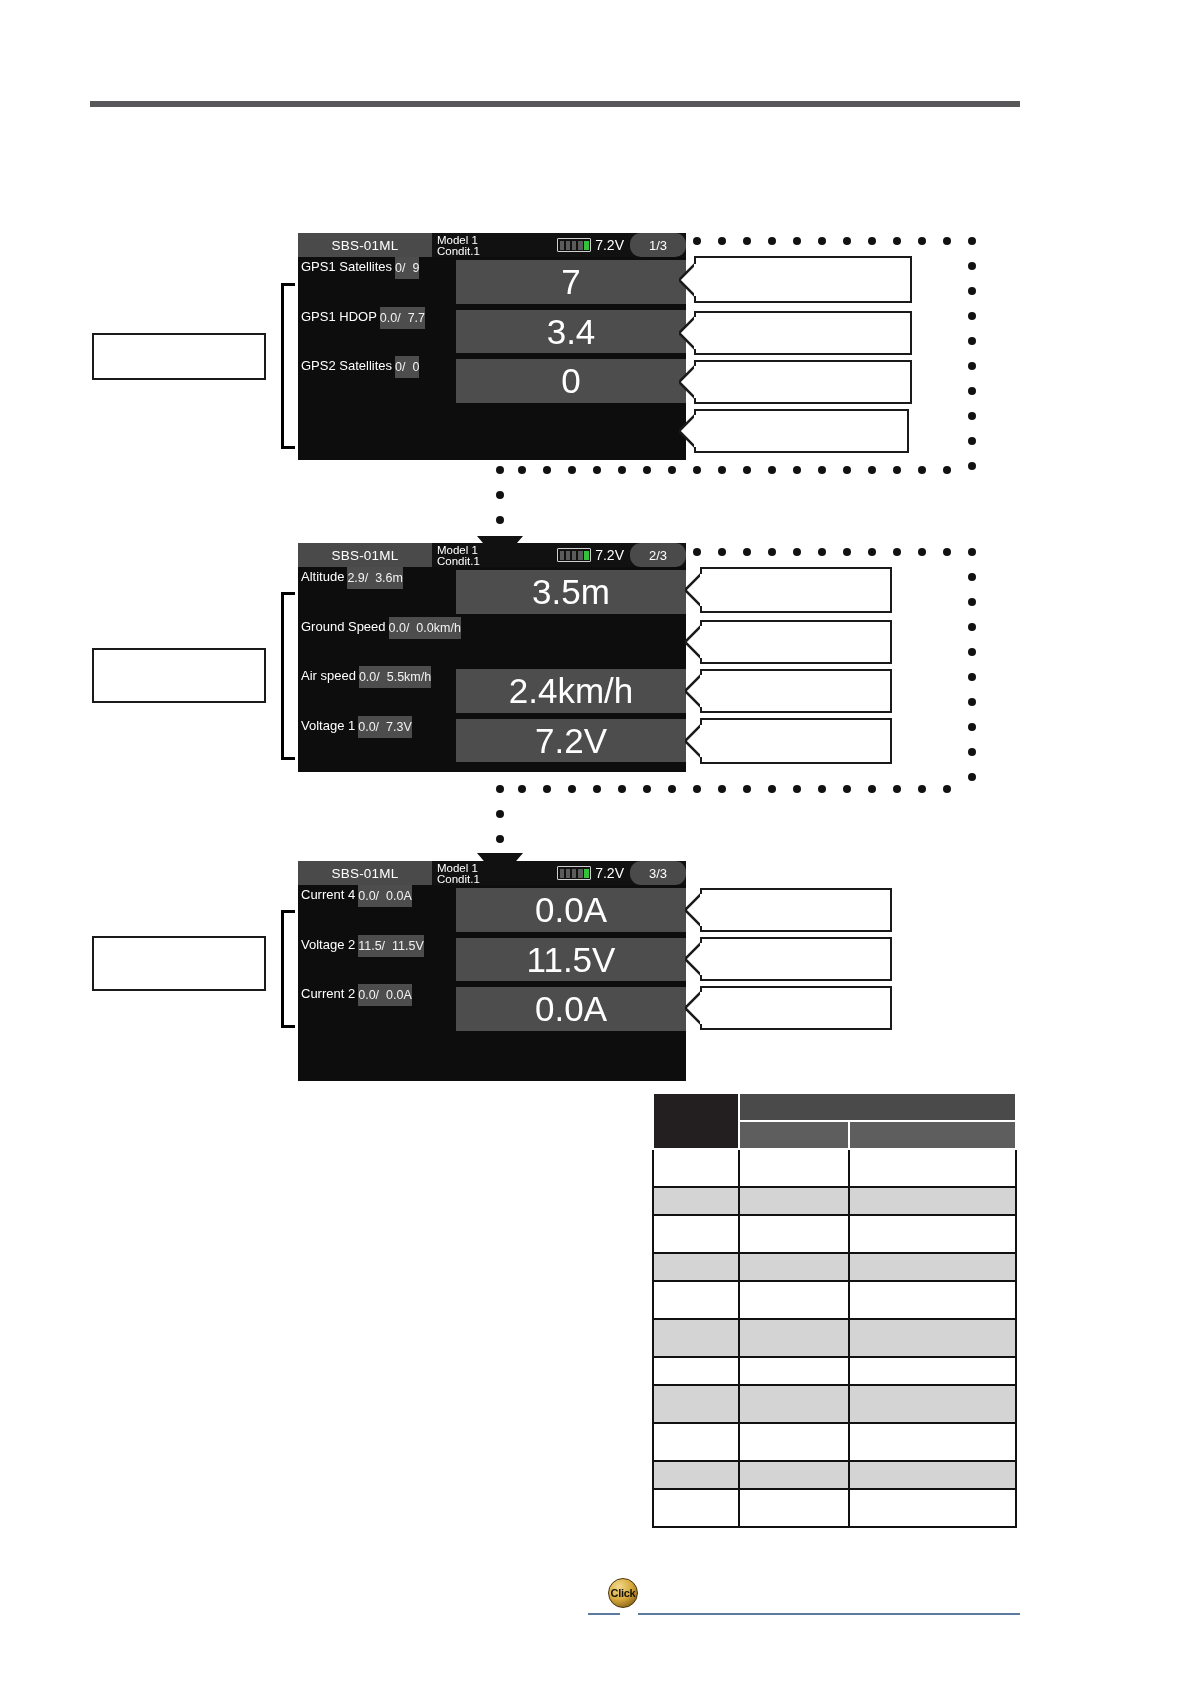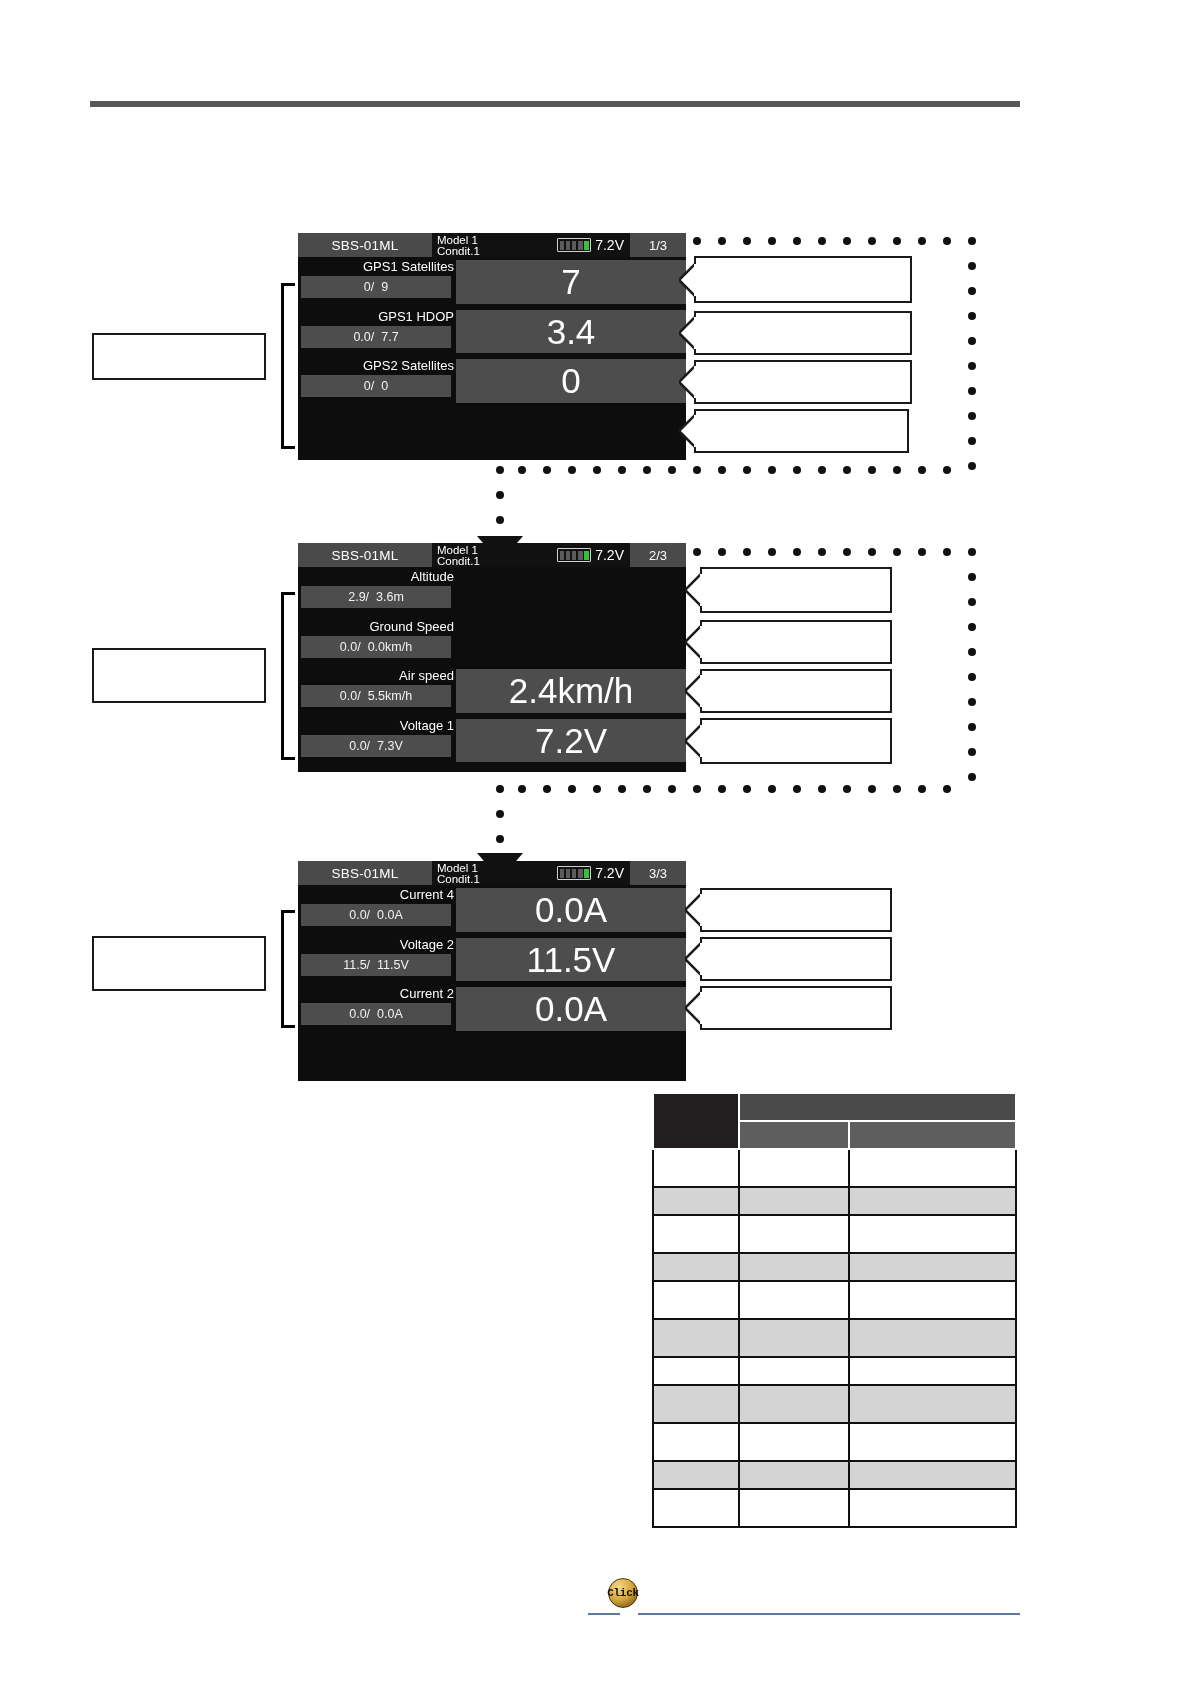--- a/index.html
+++ b/index.html
@@ -85,36 +85,36 @@
     font-size: 14px;
   }
   .lcd-page {
     width: 56px;
     background: #4a4a4a;
     color: #ffffff;
     font-size: 13px;
     display: flex;
     align-items: center;
     justify-content: center;
+    border-radius: 11px;
   }
 
   .lcd-rows { display: block; }
   .lcd-row {
     display: flex;
     align-items: stretch;
     height: 48.5px;
     background: #0d0d0d;
     margin-bottom: 1px;
   }
   .lcd-left {
     width: 156px;
     display: flex;
-    flex-direction: column;
+    flex-direction: row;
     justify-content: flex-start;
-    text-align: right;
   }
   .lcd-label {
     color: #ffffff;
     font-size: 13px;
     height: 19px;
     line-height: 19px;
     padding-left: 3px;
     background: #0d0d0d;
     white-space: nowrap;
   }
@@ -250,21 +250,21 @@
     border: 1.5px solid #4a3408;
     display: flex;
     align-items: center;
     justify-content: center;
     box-sizing: border-box;
   }
   .click-badge span {
     font-size: 11px;
     font-weight: bold;
     color: #141007;
-    font-family: Liberation Mono, monospace;
+    font-family: Liberation Sans, sans-serif;
     letter-spacing: -0.3px;
     text-align: right;
   }
 </style>
 </head>
 <body>
 
 <div class="top-rule"></div>
 
 <div class="plainbox" style="left:92px; top:333px; width:174px; height:47px;"></div>
@@ -424,20 +424,21 @@
       <div class="batt-volt">7.2V</div>
     </div>
     <div class="lcd-page">2/3</div>
   </div>
   <div class="lcd-rows">
     <div class="lcd-row">
       <div class="lcd-left">
         <div class="lcd-label">Altitude</div>
         <div class="lcd-minmax">2.9/  3.6m</div>
       </div>
+      <div class="lcd-value">3.5m</div>
     </div>
     <div class="lcd-row">
       <div class="lcd-left">
         <div class="lcd-label">Ground Speed</div>
         <div class="lcd-minmax">0.0/  0.0km/h</div>
       </div>
     </div>
     <div class="lcd-row">
       <div class="lcd-left">
         <div class="lcd-label">Air speed</div>

